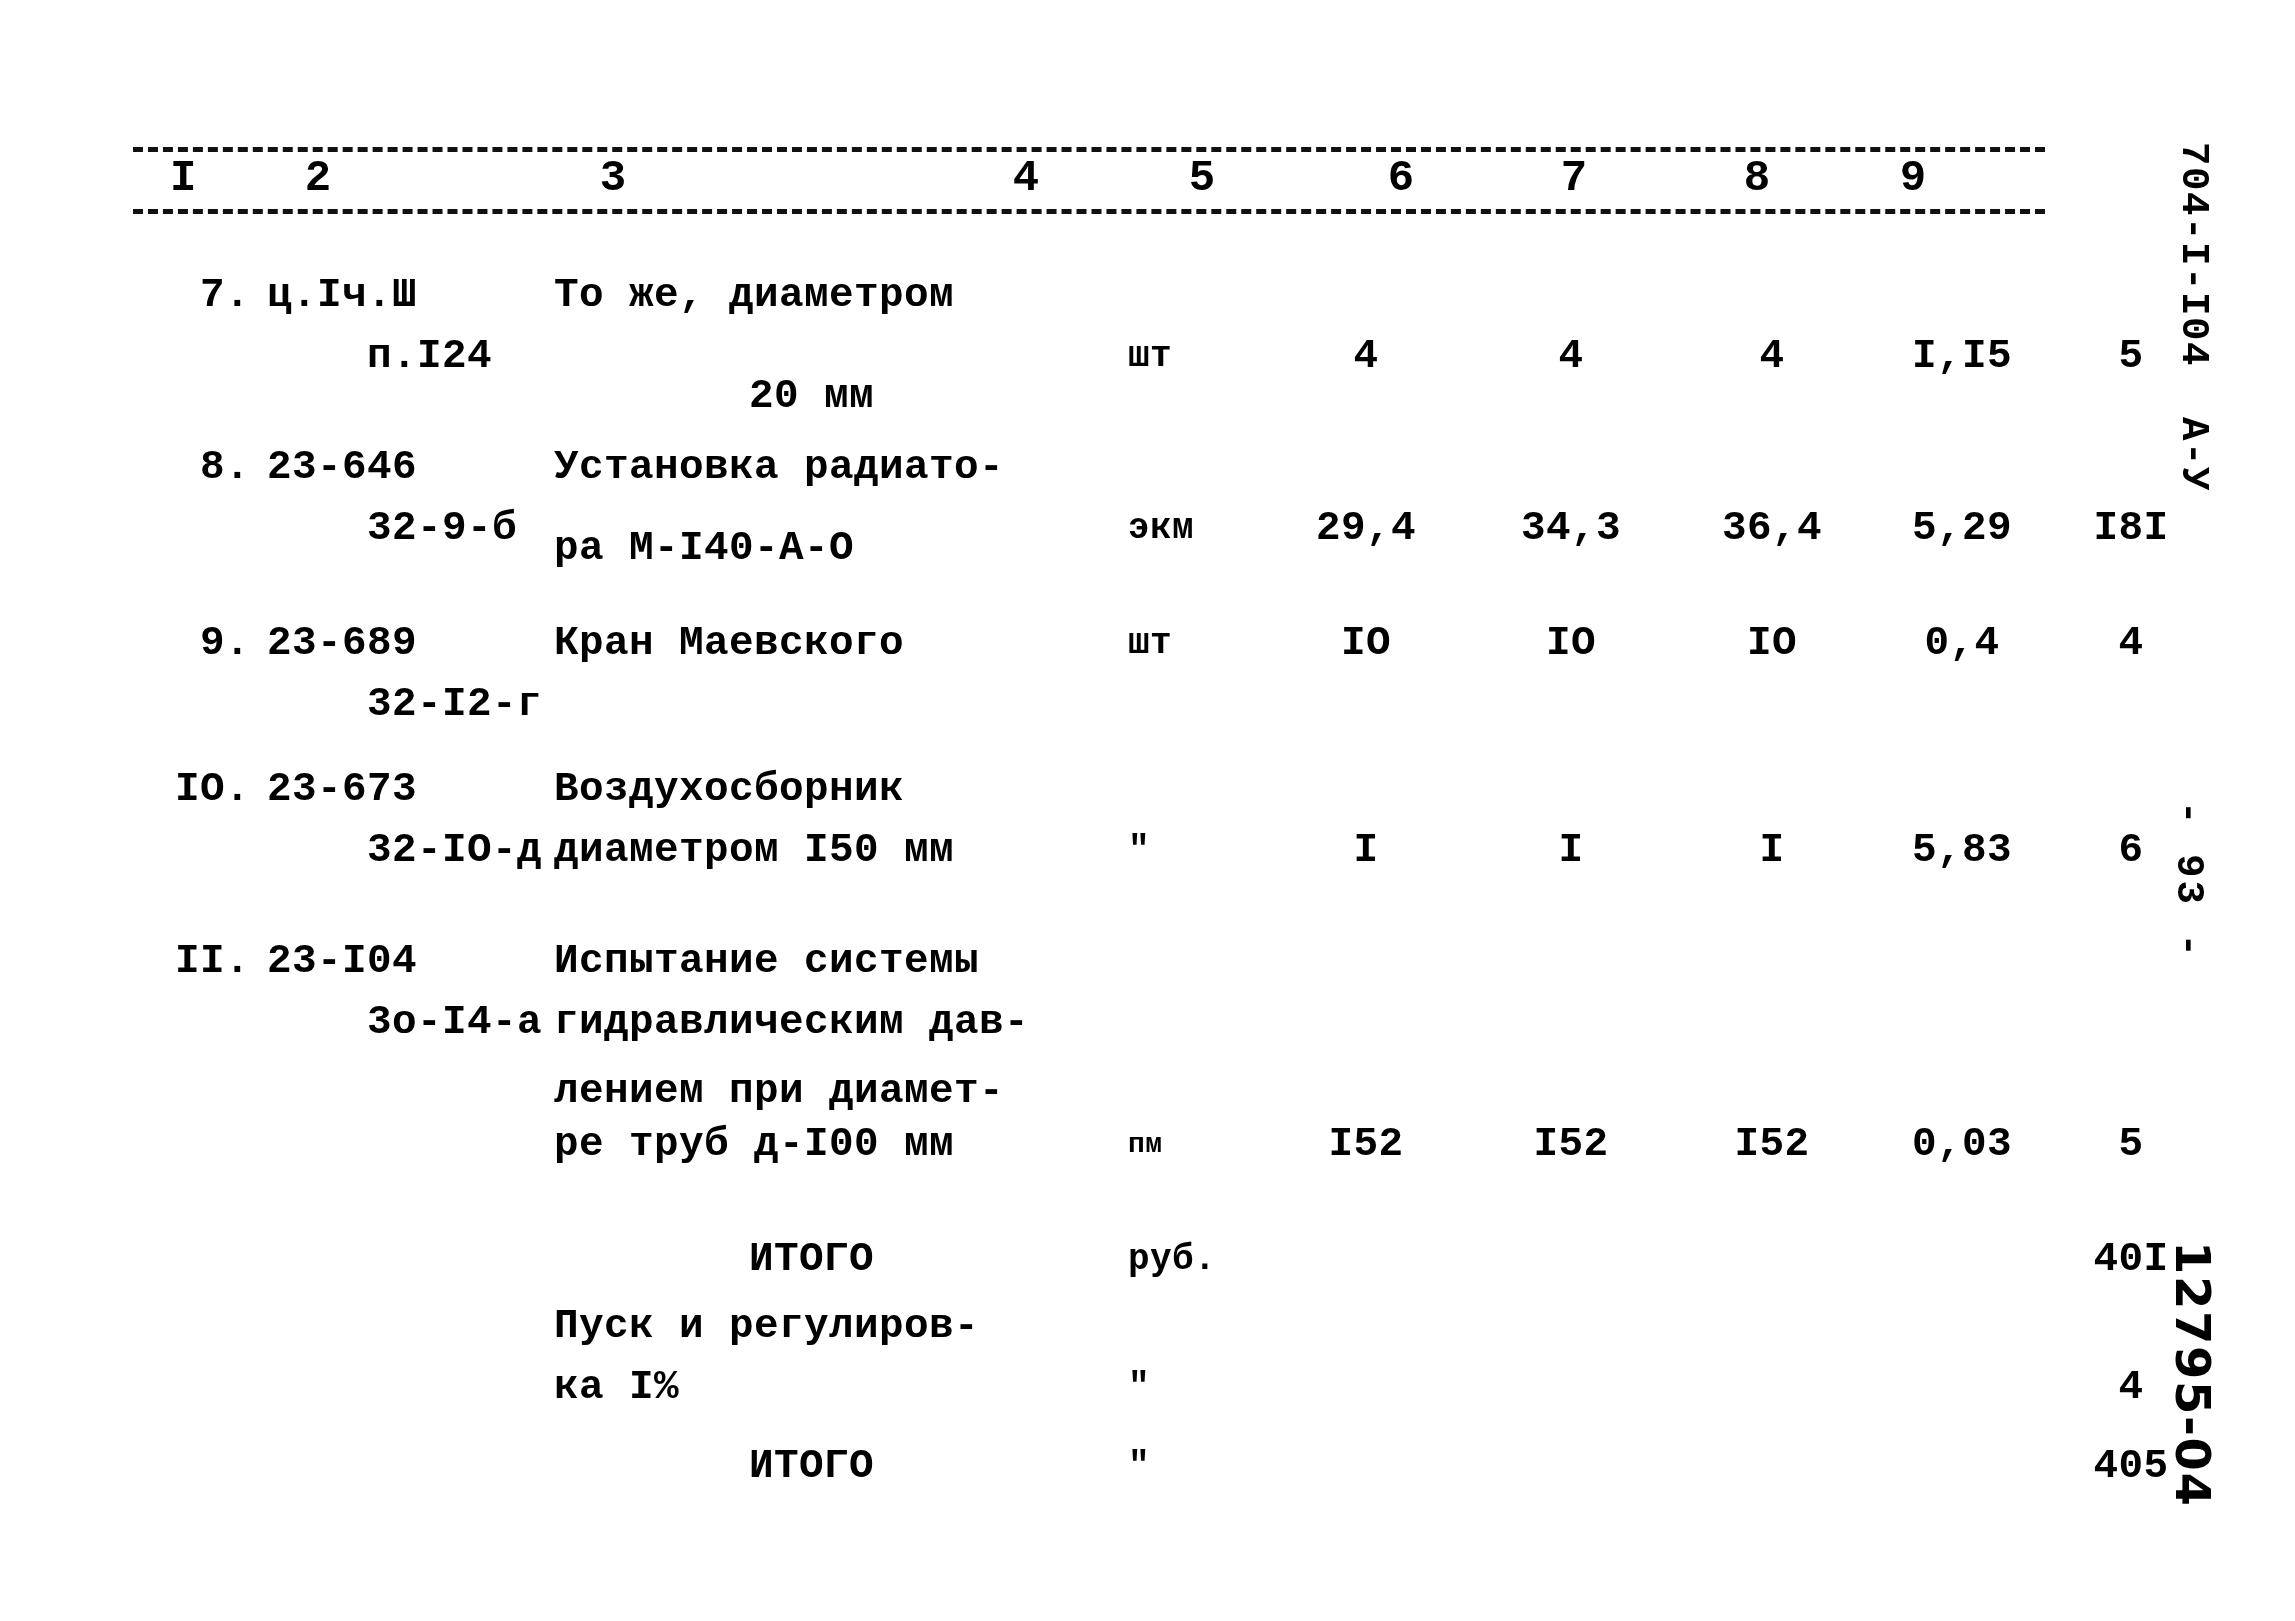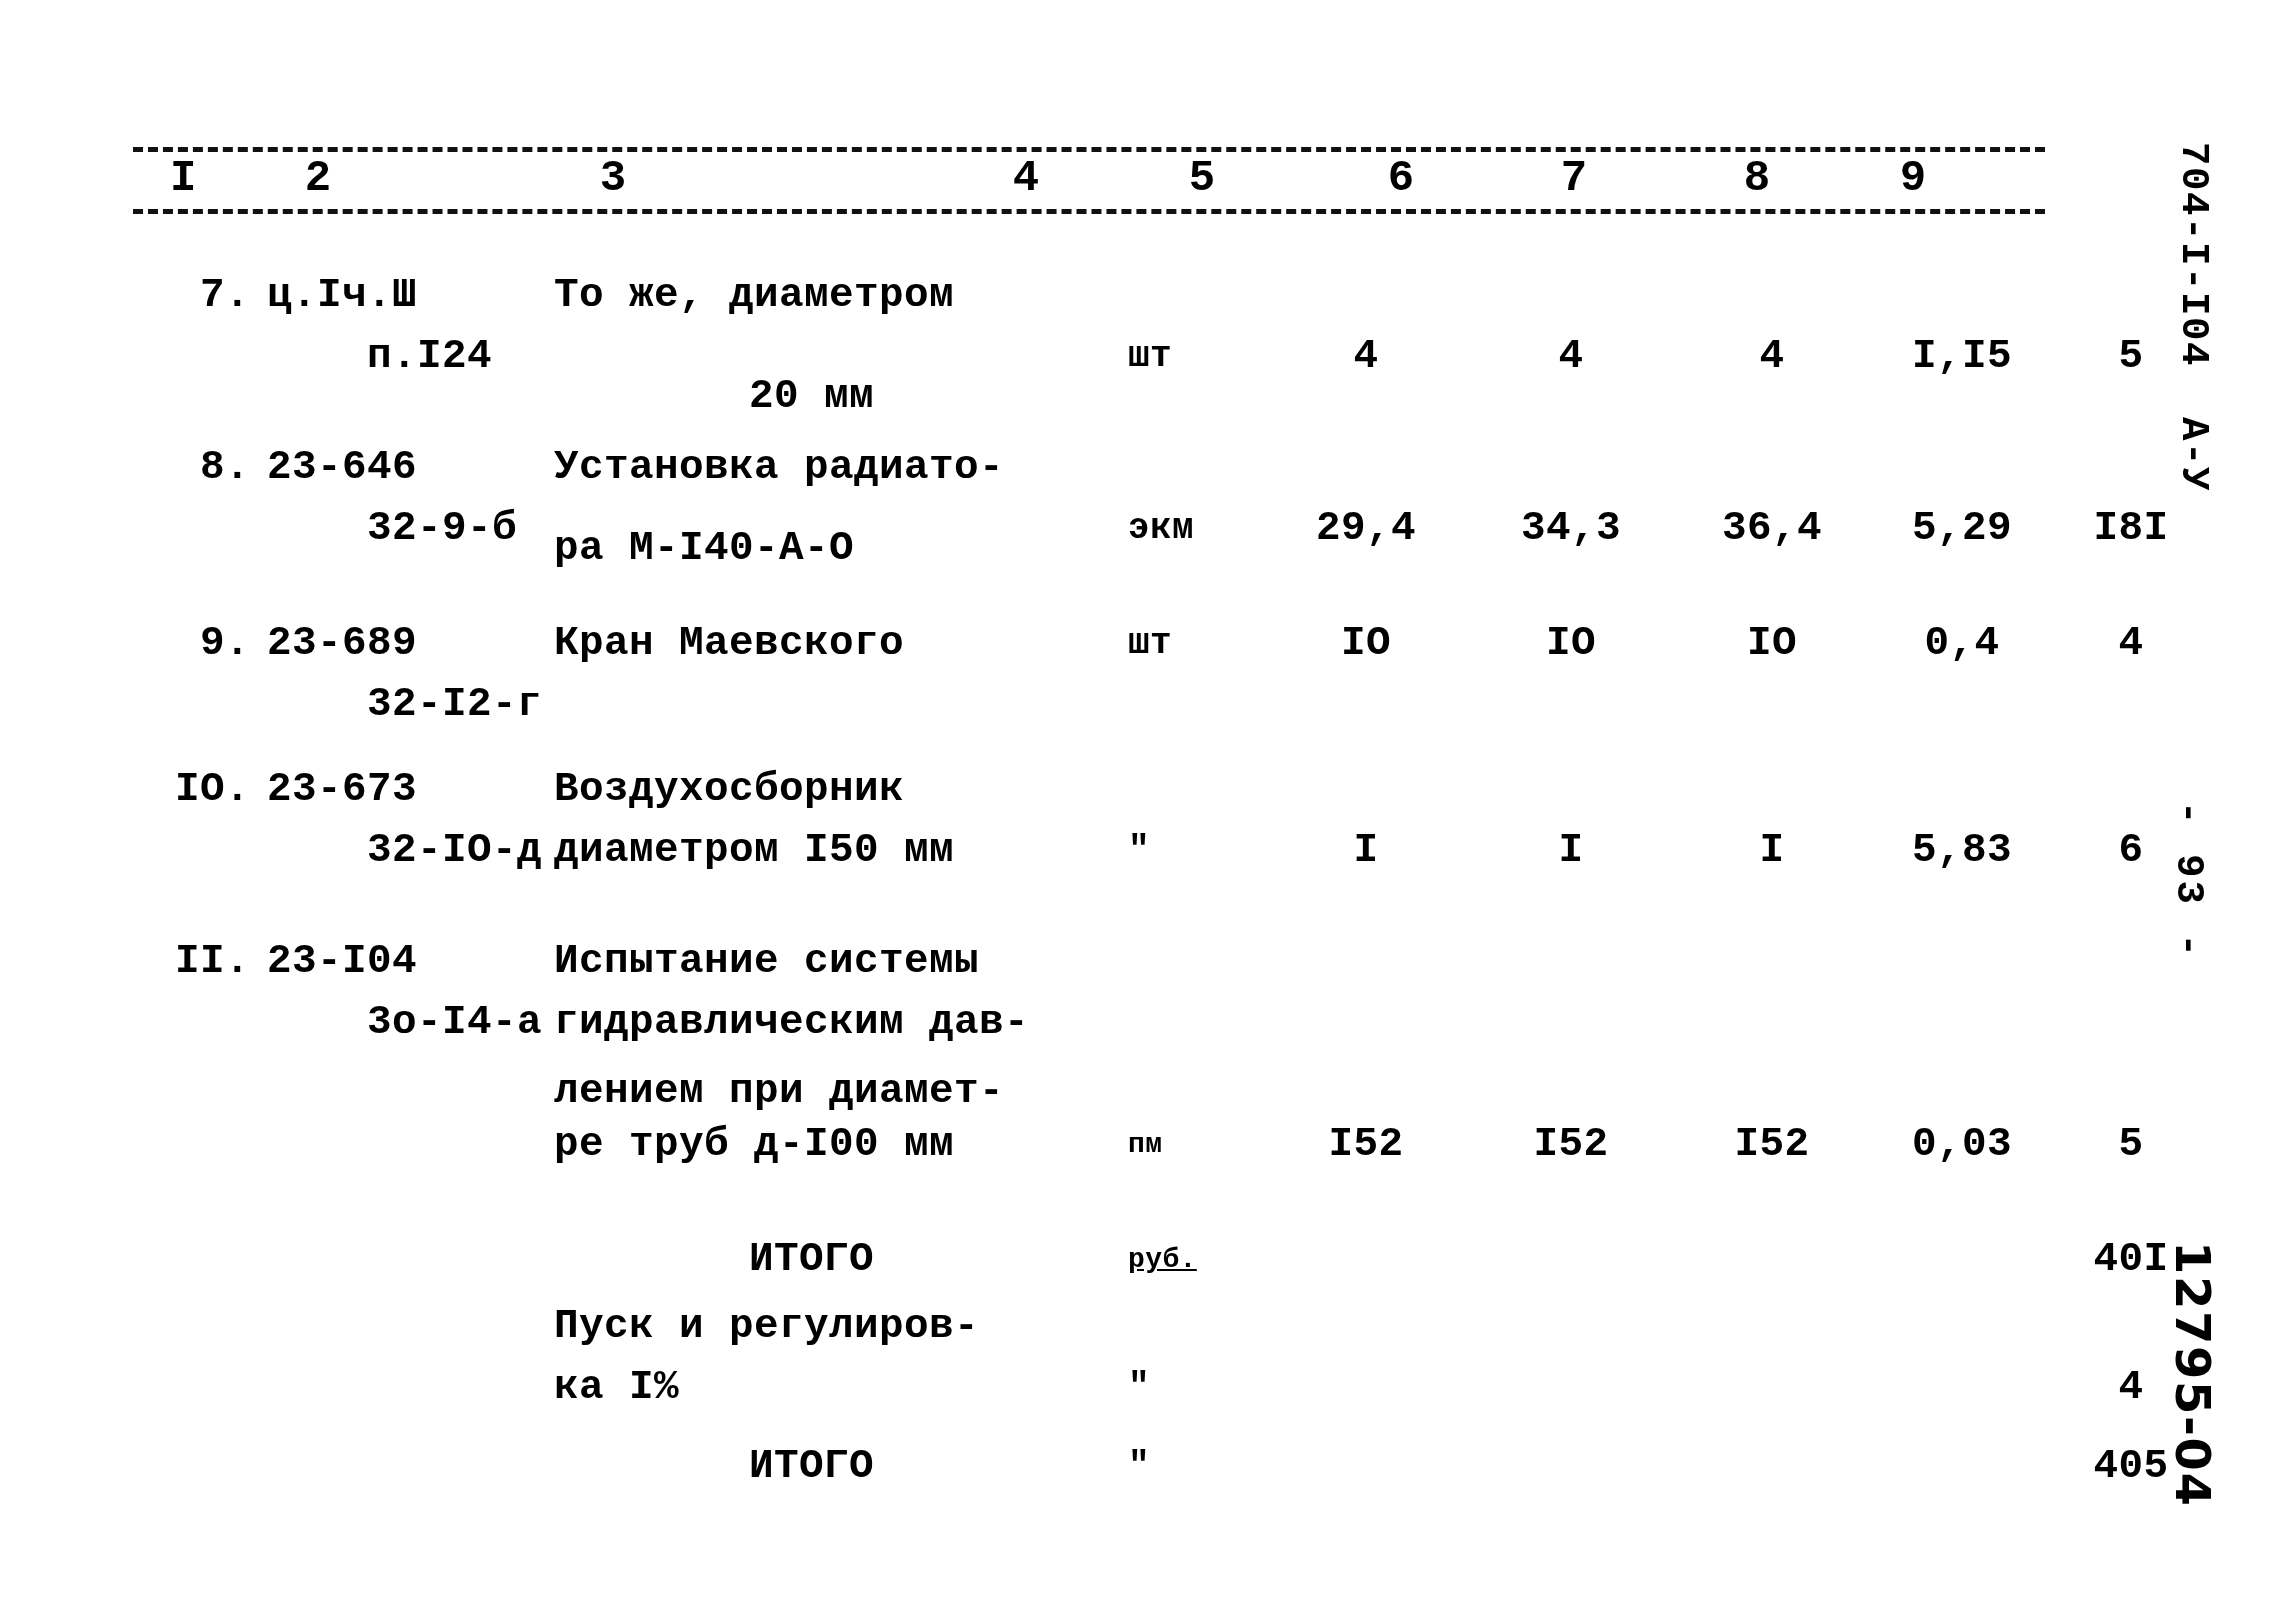--- a/index.html
+++ b/index.html
@@ -193,21 +193,21 @@
       <div class="cell c-unit" style="top:183px;font-size:28px;">пм</div>
       <div class="cell c-v1" style="top:183px;">I52</div>
       <div class="cell c-v2" style="top:183px;">I52</div>
       <div class="cell c-v3" style="top:183px;">I52</div>
       <div class="cell c-v4" style="top:183px;">0,03</div>
       <div class="cell c-v5" style="top:183px;">5</div>
     </div>
 
     <div class="row" style="top:1112px;">
       <div class="cell c-desc indent-2">ИТОГО</div>
-      <div class="cell c-unit" style="font-size:28px;text-decoration:underline;">руб.</div>
+      <div class="cell c-unit" style="font-size:36px;">руб.</div>
       <div class="cell c-v5">40I</div>
     </div>
 
     <div class="row" style="top:1179px;">
       <div class="cell c-desc">Пуск и регулиров-</div>
       <div class="cell c-desc" style="top:61px;">ка I%</div>
       <div class="cell c-unit" style="top:61px;font-size:36px;">"</div>
       <div class="cell c-v5" style="top:61px;">4</div>
     </div>
 

